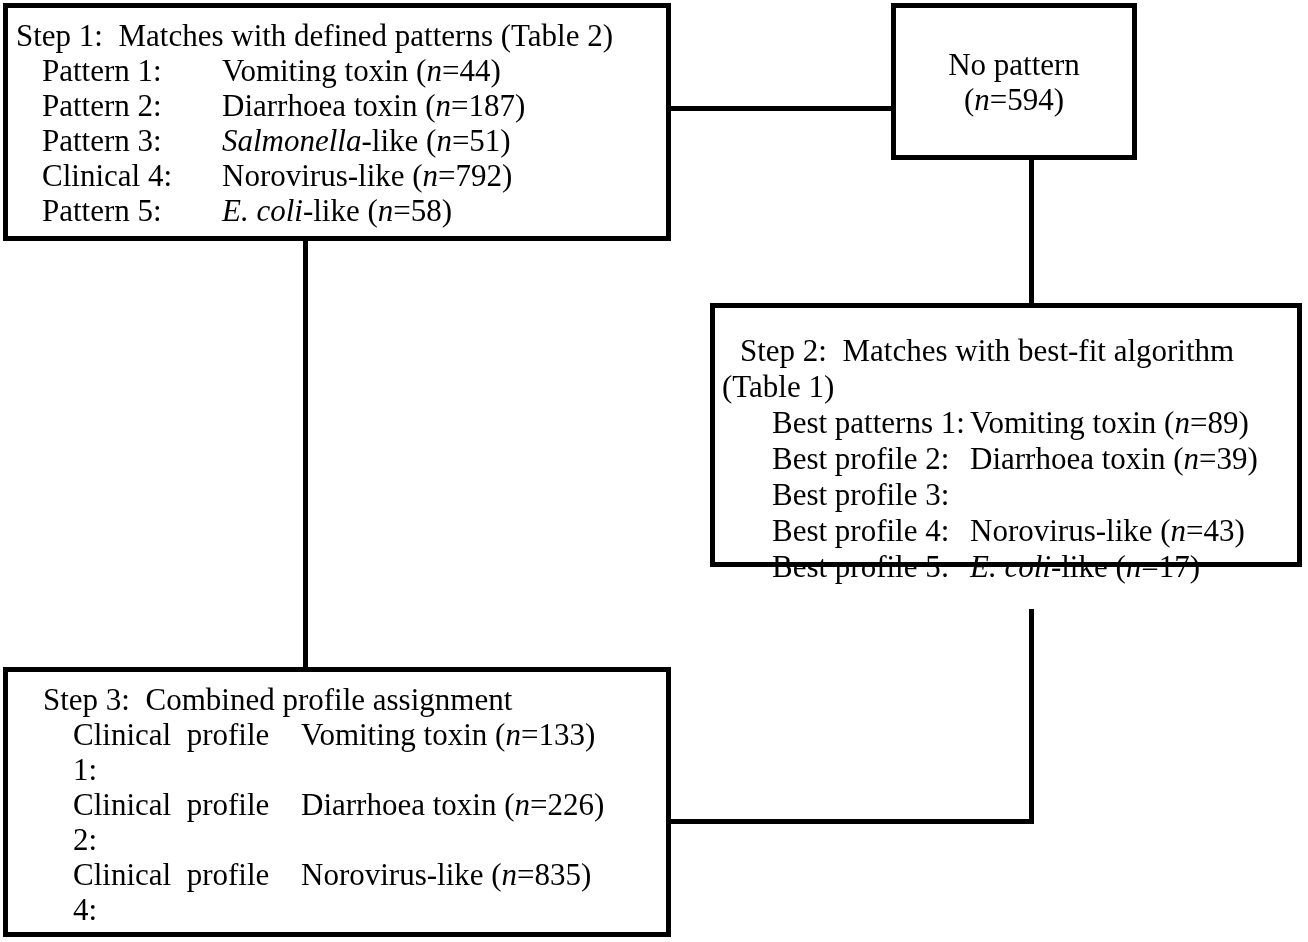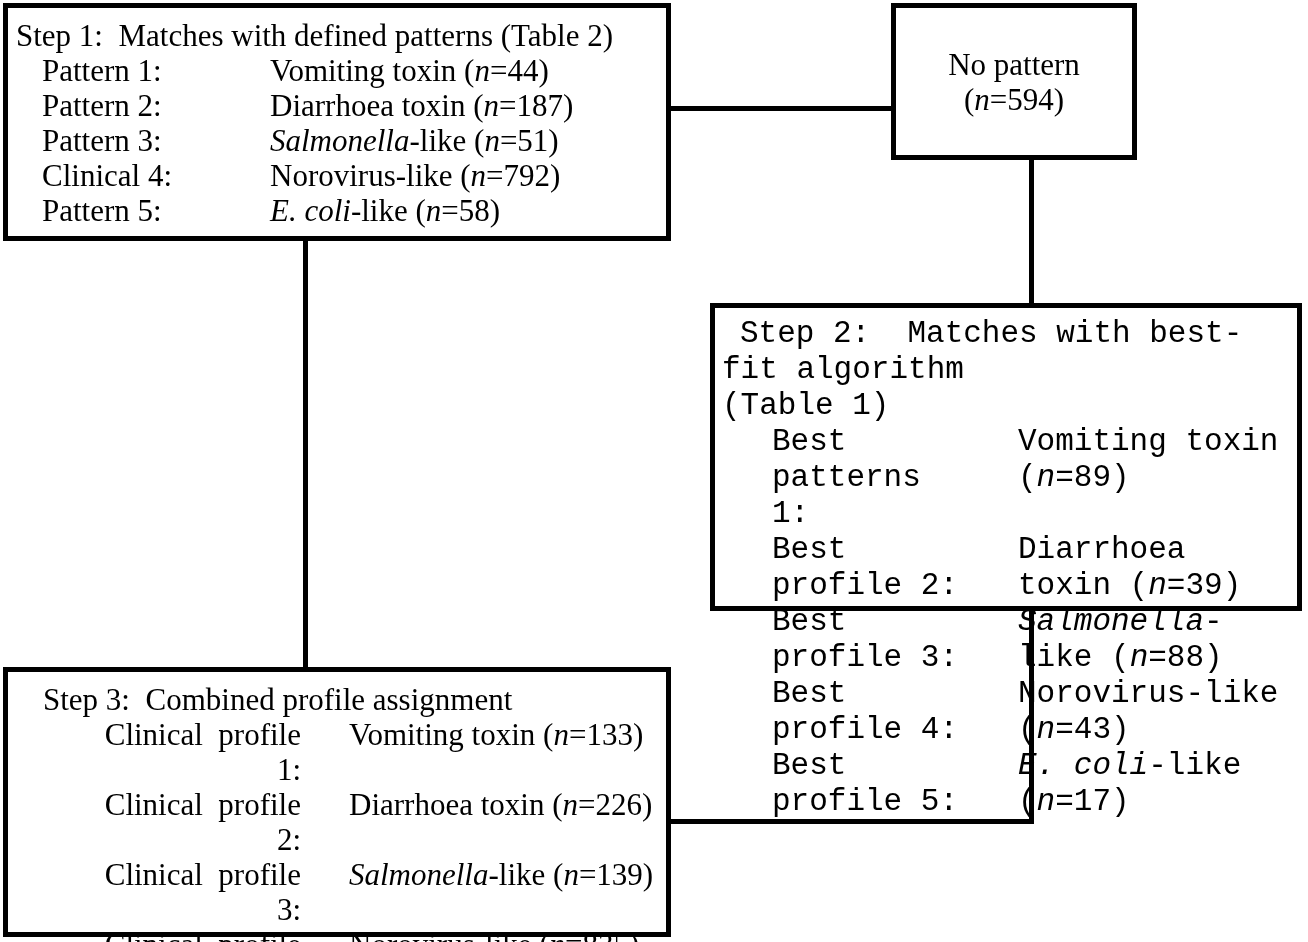--- a/index.html
+++ b/index.html
@@ -24,34 +24,34 @@
     background: #ffffff;
   }
   .t { white-space: pre-wrap; }
   i { font-style: italic; }
 
   
   .box-step1    { left: 3px;   top: 3px;   width: 668px; height: 238px; padding: 10px 22px 0 8px; line-height: 35px; }
   .box-nopat    { left: 891px; top: 3px;   width: 246px; height: 157px;
                   display: flex; flex-direction: column; justify-content: center; align-items: center;
                   line-height: 35px; }
-  .box-step2    { left: 710px; top: 303px; width: 592px; height: 308px; padding: 8px 6px 0 7px; line-height: 36px; font-family: Liberation Mono, monospace; }
+  .box-step2    { left: 710px; top: 303px; width: 592px; height: 264px; padding: 25px 6px 0 7px; line-height: 36px; }
   .box-step3    { left: 3px;   top: 667px; width: 668px; height: 270px; padding: 10px 6px 16px 8px; line-height: 35px; }
 
   
   .box-step2 .title-l1 { text-indent: 18px; }
   .box-step3 .title    { margin-left: 27px; }
-  .row { display: flex; gap: 48px; }
+  .row { display: flex; }
   .box-step1 .row { margin-left: 26px; }
   .box-step2 .row { margin-left: 50px; }
   .box-step3 .row { margin-left: 57px; }
   .row .label { flex: none; white-space: pre-wrap; }
   .box-step1 .row .label { width: 180px; }
   .box-step2 .row .label { width: 198px; }
-  .box-step3 .row .label { width: 228px; text-align: right; }
+  .box-step3 .row .label { width: 228px; }
   .row .value { white-space: pre-wrap; }
 
   
   .line {
     position: absolute;
     background: #000000;
   }
   .line-s1-np   { left: 671px;  top: 106px; width: 220px; height: 5px;  }
   .line-np-s2   { left: 1029px; top: 158px; width: 5px;   height: 147px; }
   .line-s1-s3   { left: 303px;  top: 239px; width: 5px;   height: 430px; }
@@ -98,21 +98,20 @@
     <div class="row">
       <span class="label t">Best patterns 1:</span>
       <span class="value t"><span>Vomiting toxin (</span><i>n</i><span>=89)</span></span>
     </div>
     <div class="row">
       <span class="label t">Best profile 2:</span>
       <span class="value t"><span>Diarrhoea toxin (</span><i>n</i><span>=39)</span></span>
     </div>
     <div class="row">
       <span class="label t">Best profile 3:</span>
-      <span class="value t"><i>Salmonella</i><span>-like (</span><i>n</i><span>=88)</span></span>
     </div>
     <div class="row">
       <span class="label t">Best profile 4:</span>
       <span class="value t"><span>Norovirus-like (</span><i>n</i><span>=43)</span></span>
     </div>
     <div class="row">
       <span class="label t">Best profile 5:</span>
       <span class="value t"><i>E. coli</i><span>-like (</span><i>n</i><span>=17)</span></span>
     </div>
   </div>
@@ -121,24 +120,20 @@
     <div class="t title">Step 3:  Combined profile assignment</div>
     <div class="row">
       <span class="label t">Clinical  profile 1:</span>
       <span class="value t"><span>Vomiting toxin (</span><i>n</i><span>=133)</span></span>
     </div>
     <div class="row">
       <span class="label t">Clinical  profile 2:</span>
       <span class="value t"><span>Diarrhoea toxin (</span><i>n</i><span>=226)</span></span>
     </div>
     <div class="row">
-      <span class="label t">Clinical  profile 3:</span>
-      <span class="value t"><i>Salmonella</i><span>-like (</span><i>n</i><span>=139)</span></span>
-    </div>
-    <div class="row">
       <span class="label t">Clinical  profile 4:</span>
       <span class="value t"><span>Norovirus-like (</span><i>n</i><span>=835)</span></span>
     </div>
 
   </div>
 
   <div class="line line-s1-np"></div>
   <div class="line line-np-s2"></div>
   <div class="line line-s1-s3"></div>
   <div class="line line-s2-down"></div>

